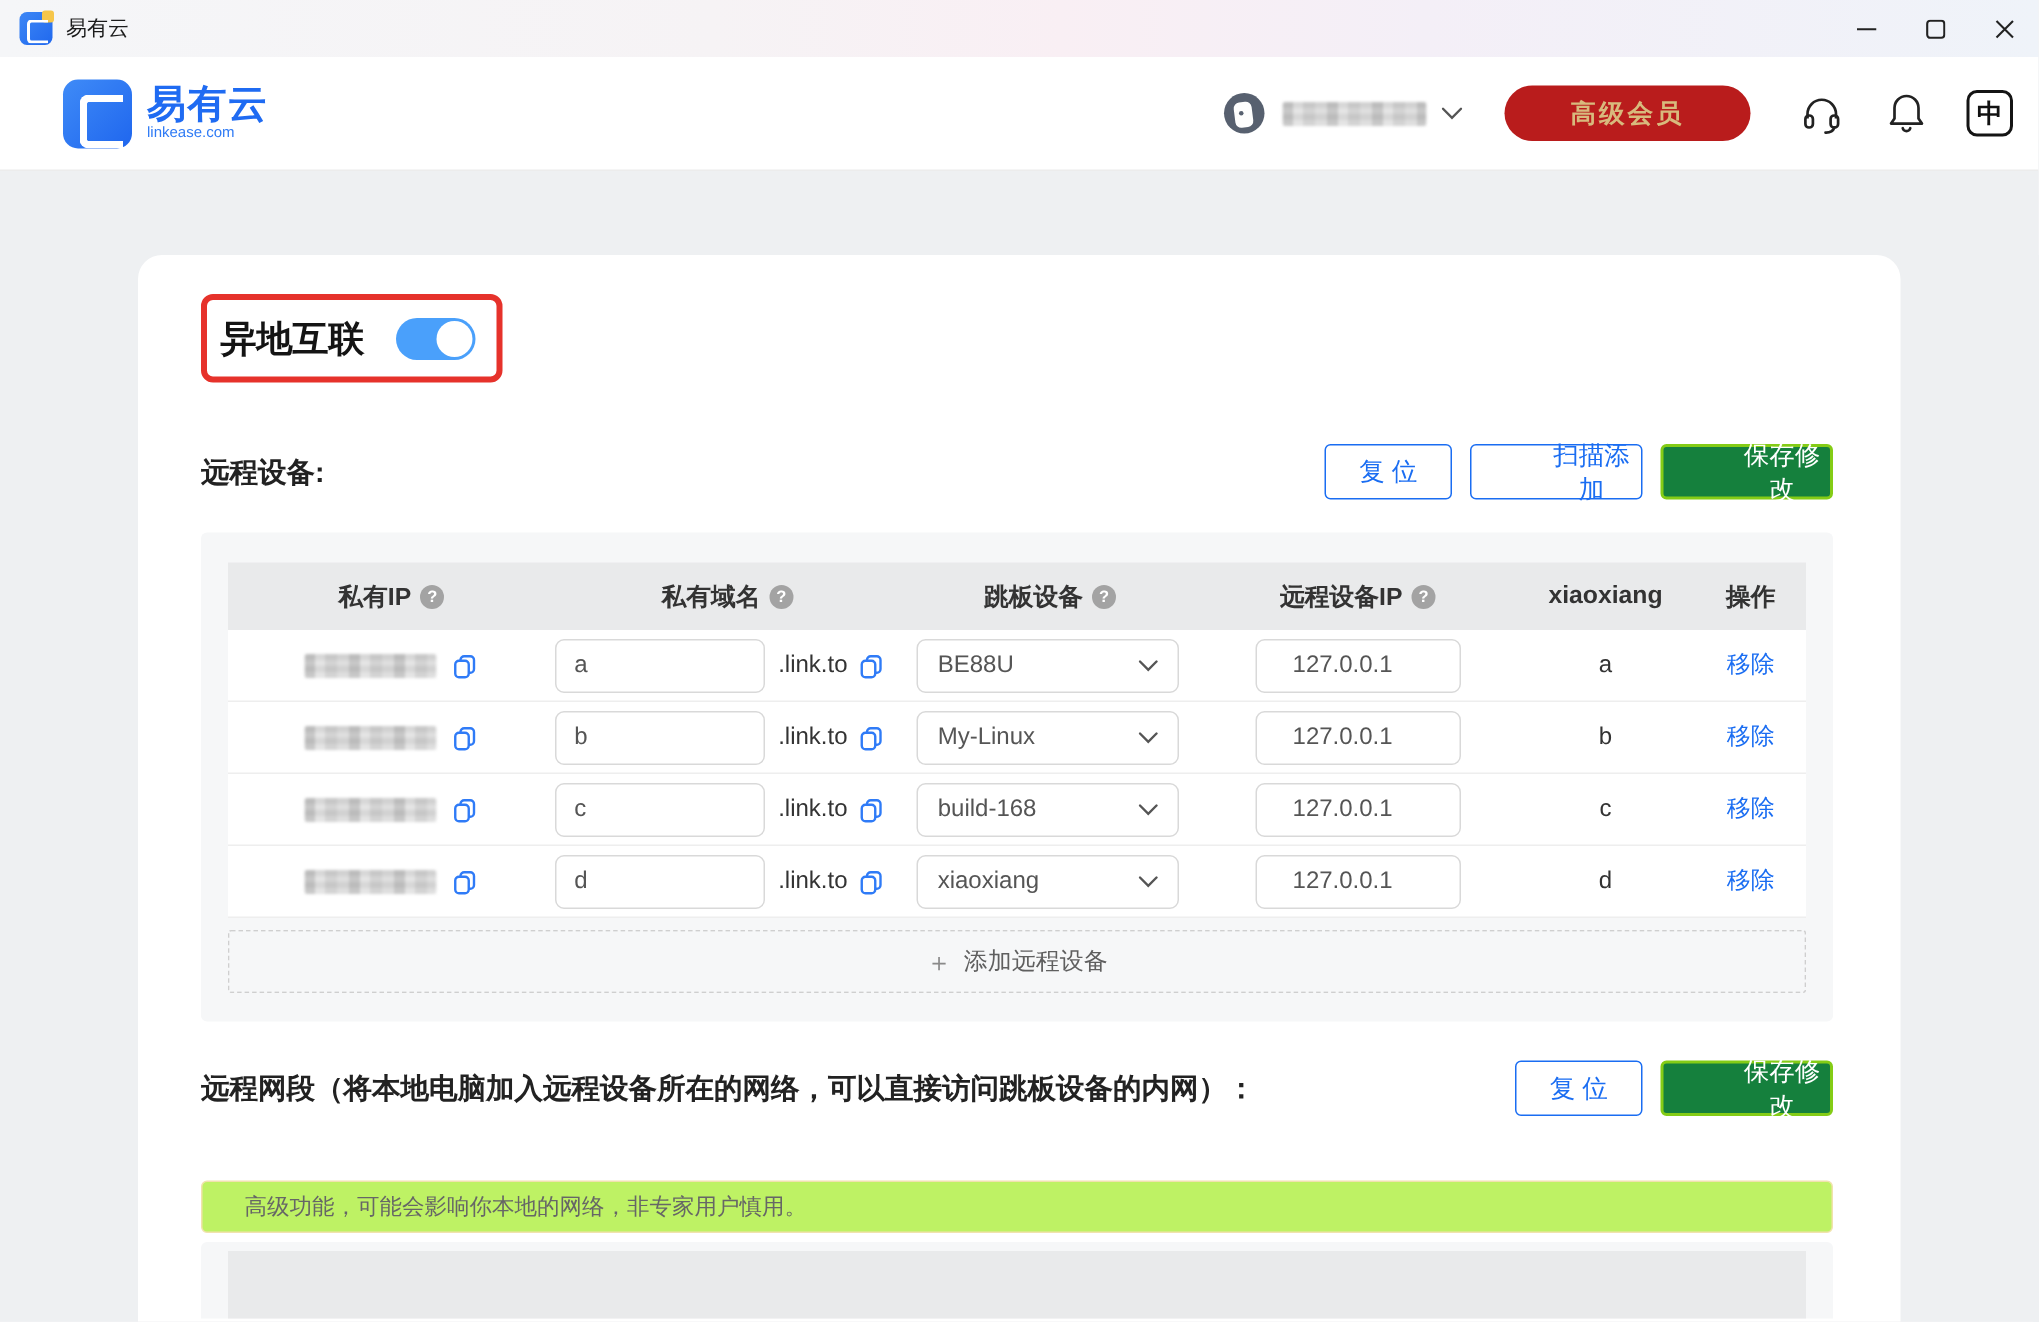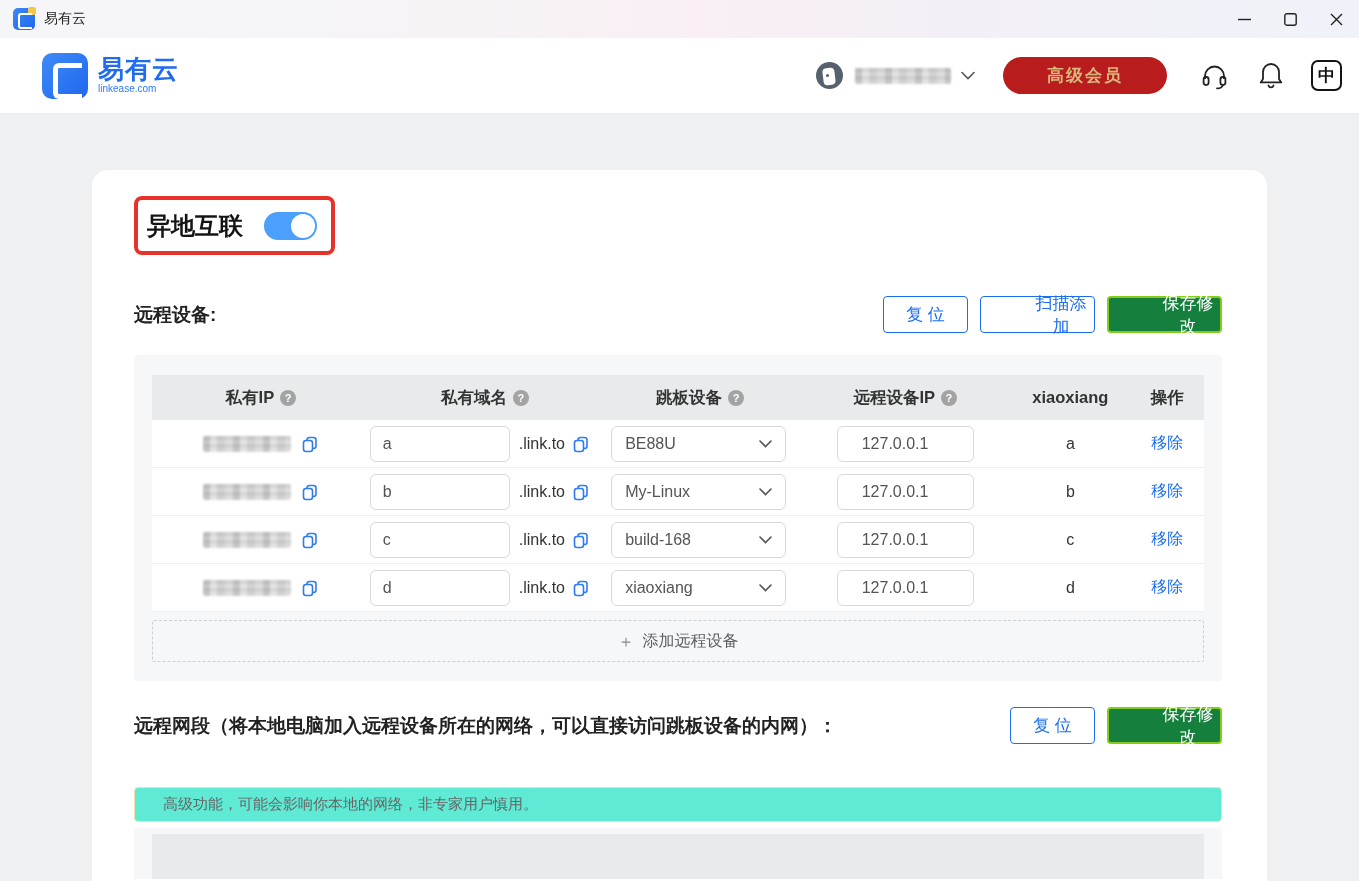--- a/index.html
+++ b/index.html
@@ -106,21 +106,21 @@
     margin-left:11px; font-size:16px; color:#555; }
   .ip-input { width:137px;padding-left:24px; }
   .host-text { font-size:16px; color:#333; }
   .remove-link { font-size:16px; color:#1a6df2; background:none; border:none; cursor:pointer; }
   .add-row { margin-top:8px; height:42px; width:100%; background:transparent;
     border:1px dashed #cfcfcf; border-radius:2px; color:#5f5f5f; font-size:16px; cursor:pointer;
     display:flex; align-items:center; justify-content:center; gap:8px; }
   .plus-glyph { font-size:17px; color:#8a8a8a; }
 
   .section-row2 { margin-top:26px; }
-  .warning { margin-top:43px; height:35px; background:#5eead4; border:1px solid #f1e2ae;
+  .warning { margin-top:43px; height:35px; background:#bef264; border:1px solid #f1e2ae;
     border-radius:4px; display:flex; align-items:center; padding-left:28px;
     font-size:15px; color:#666; }
   .panel2 { margin-top:6px; background:#f6f7f8; border-radius:4px 4px 0 0; padding:6px 18px 0 18px; }
   .tgrid2 { display:grid; grid-template-columns:22% 36% 26% 16%; align-items:center; }
   .thead2 { height:45px; background:#e9eaeb; }
   svg { display:block; }
 </style>
 </head>
 <body>
 

